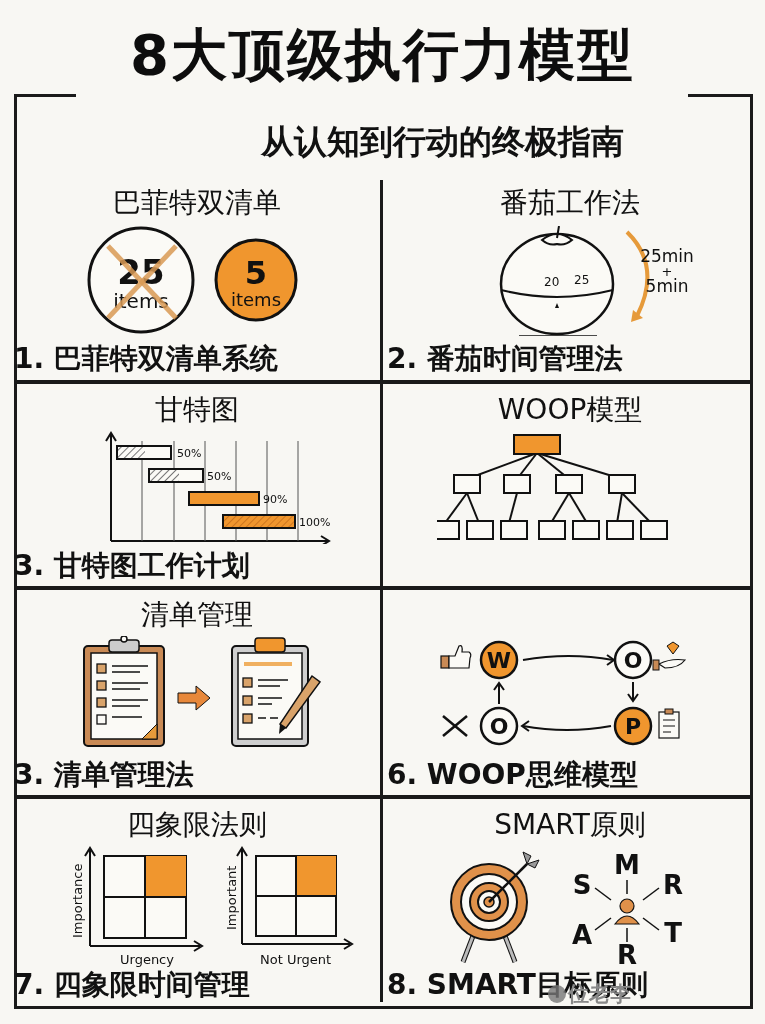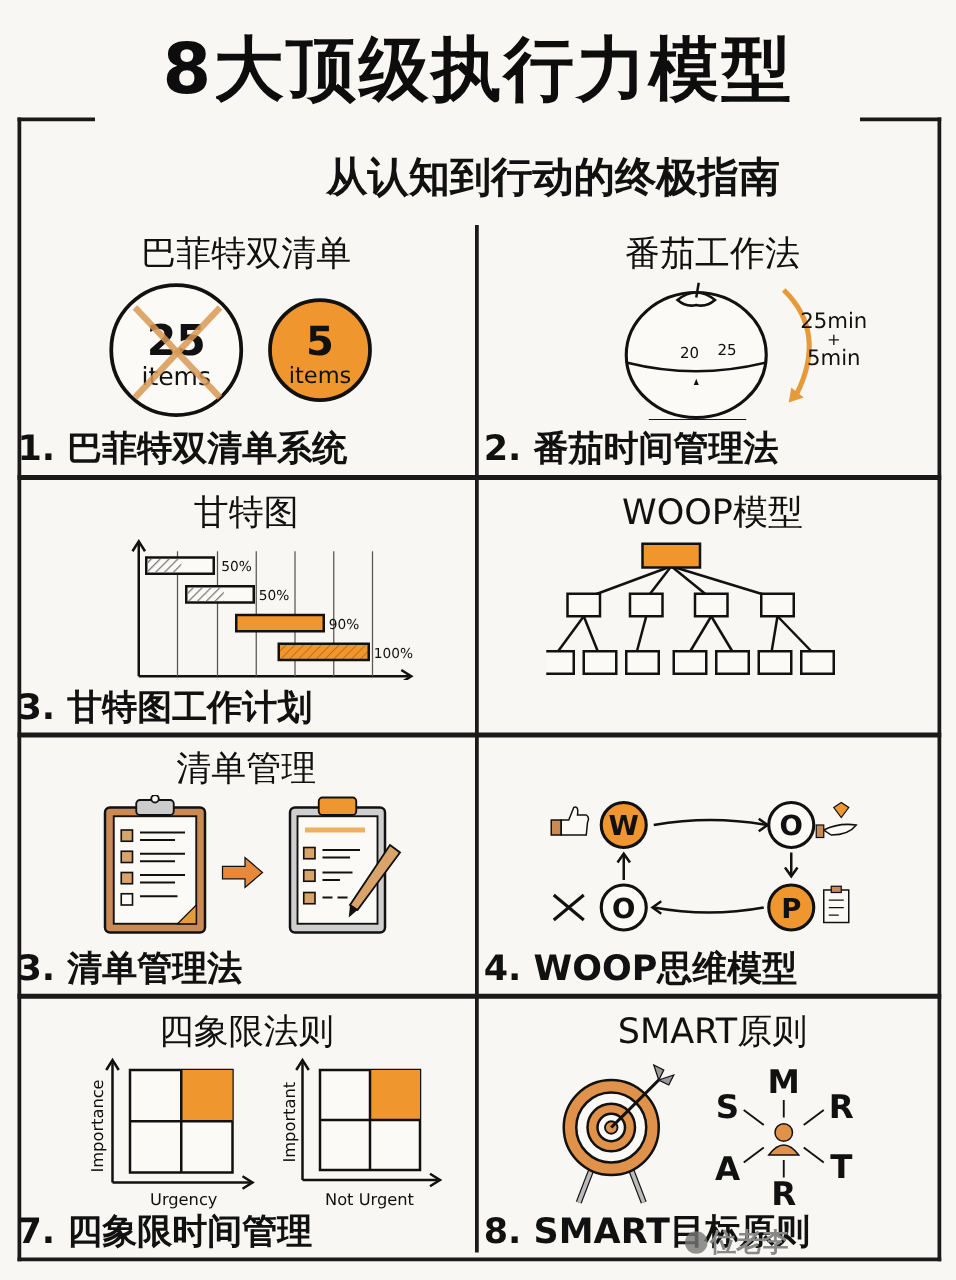--- a/index.html
+++ b/index.html
@@ -262,21 +262,21 @@
       <circle cx="60" cy="88" r="18" fill="#fbfaf6" stroke="#111" stroke-width="2.5"></circle>
       <text x="60" y="96" text-anchor="middle" font-size="22" font-weight="700" fill="#111">O</text>
       <g stroke="#111" stroke-width="2.5">
         <line x1="4" y1="78" x2="28" y2="98"></line>
           <line x1="28" y1="78" x2="4" y2="98"></line>
       </g>
       <line x1="60" y1="66" x2="60" y2="46" stroke="#111" stroke-width="2"></line>
       <polyline points="55,52 60,45 65,52" fill="none" stroke="#111" stroke-width="2"></polyline>
     </svg>
   </div>
-  <div class="cell-caption" style="top:166px">4. WOOP思维模型</div>
+  <div class="cell-caption" style="top:166px">6. WOOP思维模型</div>
 </div>
 
 <div class="cell" style="left:14px; top:800px; height:205px;">
   <div class="cell-title" style="top:6px">四象限法则</div>
   <div class="svgwrap" style="left:46px; top:46px;">
     <svg width="300" height="130" viewBox="0 0 300 130">
       <g>
         <line x1="30" y1="100" x2="30" y2="4" stroke="#111" stroke-width="2"></line>
         <polyline points="25,10 30,2 35,10" fill="none" stroke="#111" stroke-width="2"></polyline>
         <line x1="30" y1="100" x2="140" y2="100" stroke="#111" stroke-width="2"></line>

